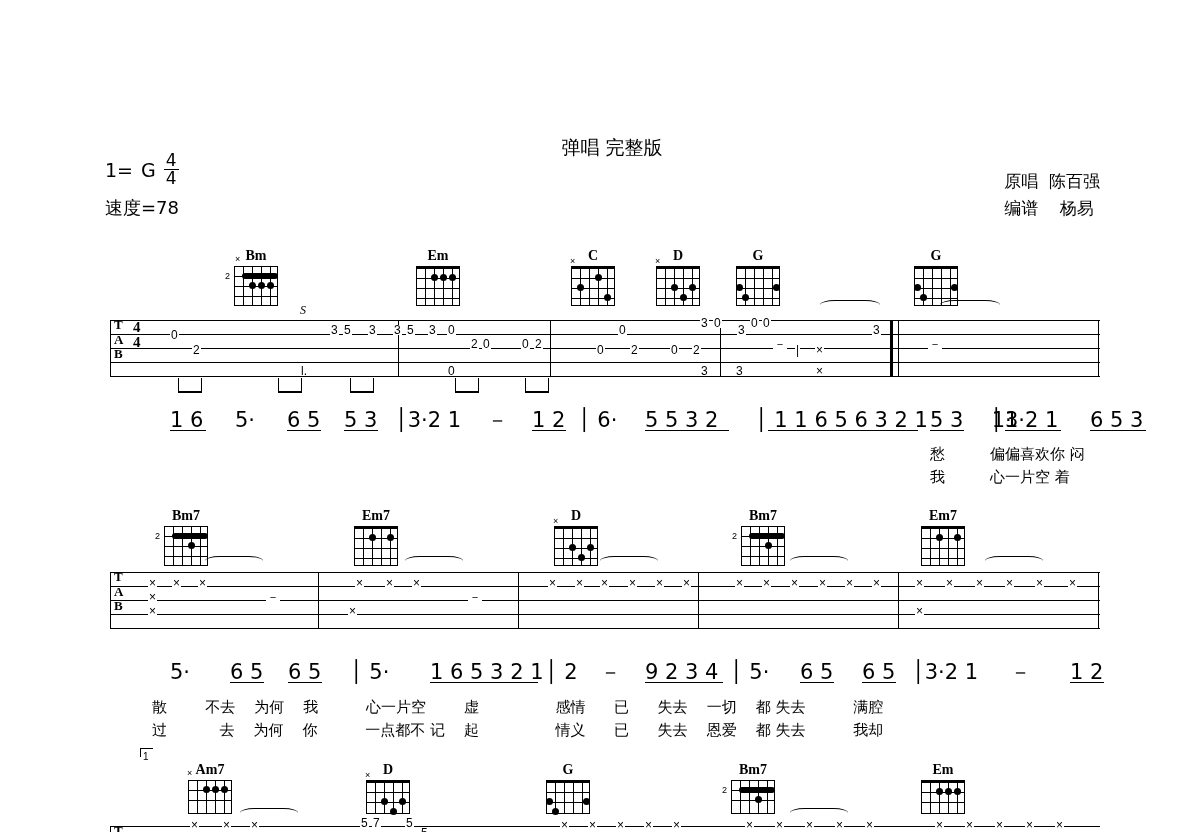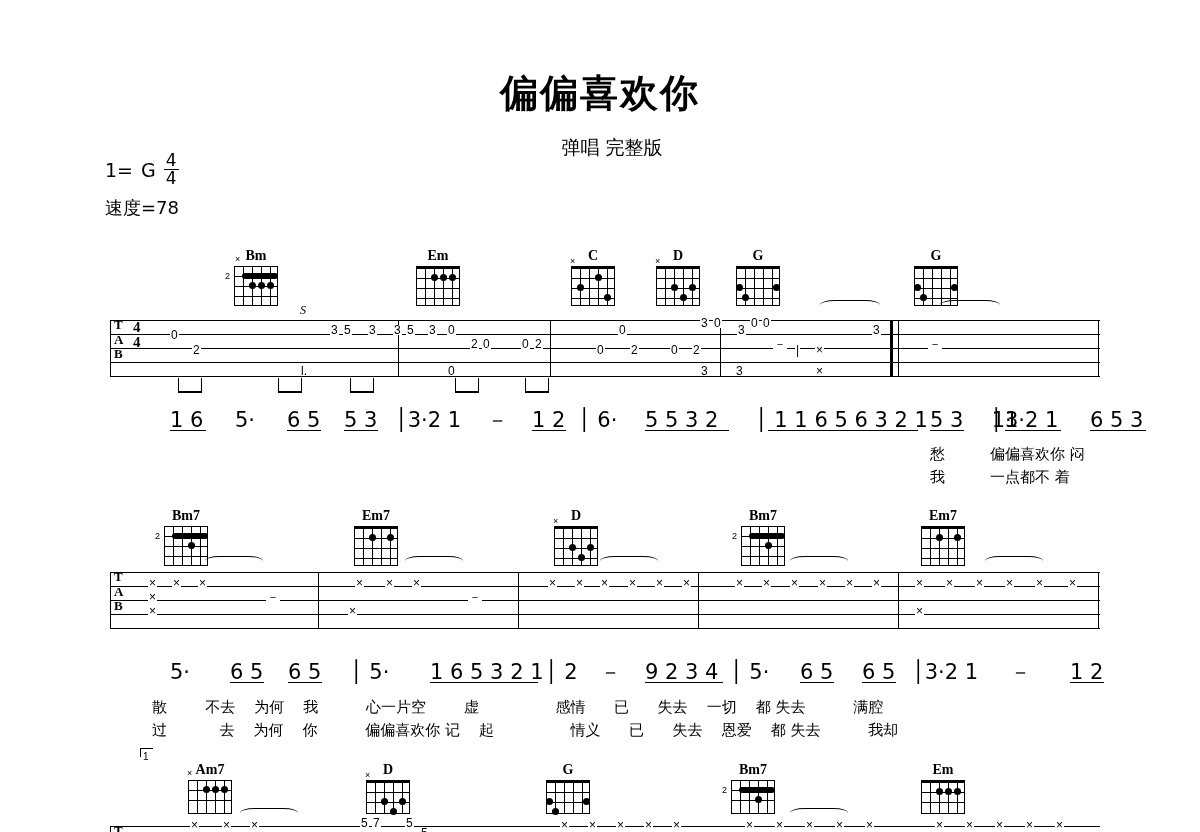--- a/index.html
+++ b/index.html
@@ -225,32 +225,35 @@
     position: absolute;
     font-size: 10px;
     font-family: "Liberation Sans", sans-serif;
   }
 </style>
 </head>
 <body>
 
 <div class="sheet">
 
-  <div class="title">偏偏喜欢你</div>
   <div class="subtitle">弹唱  完整版</div>
 
   <div class="keysig">
     <span>1=</span>
     <span>G</span>
     <span class="frac">
       <span class="num">4</span>
       <span class="den">4</span>
     </span>
   </div>
   <div class="tempo">速度=78</div>
+  <div class="credits">
+    <div>原唱  陈百强</div>
+    <div>编谱    杨易</div>
+  </div>
 
   <div class="system" style="top:0;">
 
     <div class="chordbox" style="left:228px; top:248px;">
       <div class="cname">Bm</div>
       <div class="grid">
         <div class="v" style="left:8px"></div>
           <div class="v" style="left:17px"></div>
         <div class="v" style="left:26px"></div>
           <div class="v" style="left:35px"></div>
@@ -448,21 +451,21 @@
       <span class="lyric" style="left:930px; top:468px;">我</span>
     </div>
   </div>
 
   <div>
     <span class="jp" style="left:1005px; top:408px; position:absolute;">3 2 1</span>
     <span class="jp" style="left:1090px; top:408px; position:absolute;">6 5 3</span>
     <span class="underline" style="left:1005px; top:430px; width:56px; position:absolute;"></span>
     <span class="underline" style="left:1090px; top:430px; width:56px; position:absolute;"></span>
     <span class="lyric" style="left:990px; top:445px; position:absolute;">偏偏喜欢你 闷</span>
-    <span class="lyric" style="left:990px; top:468px; position:absolute;">一点都不 着</span>
+    <span class="lyric" style="left:990px; top:468px; position:absolute;">心一片空 着</span>
   </div>
 
   <div class="system" style="top:0;">
 
     <div class="chordbox" style="left:158px; top:508px;">
       <div class="cname">Bm7</div>
       <div class="grid">
         <div class="v" style="left:8px"></div>
           <div class="v" style="left:17px"></div>
         <div class="v" style="left:26px"></div>
@@ -610,21 +613,21 @@
       <span class="underline" style="left:288px; top:682px; width:34px;"></span>
       <span class="underline" style="left:430px; top:682px; width:108px;"></span>
       <span class="underline" style="left:645px; top:682px; width:78px;"></span>
       <span class="underline" style="left:800px; top:682px; width:34px;"></span>
       <span class="underline" style="left:862px; top:682px; width:34px;"></span>
       <span class="underline" style="left:1070px; top:682px; width:34px;"></span>
     </div>
 
     <div>
       <span class="lyric" style="left:152px; top:698px;">散        不去    为何    我          心一片空        虚                感情      已      失去    一切    都 失去          满腔</span>
-      <span class="lyric" style="left:152px; top:721px;">过           去    为何    你          偏偏喜欢你 记    起                情义      已      失去    恩爱    都 失去          我却</span>
+      <span class="lyric" style="left:152px; top:721px;">过           去    为何    你          一点都不 记    起                情义      已      失去    恩爱    都 失去          我却</span>
     </div>
   </div>
 
   <div class="system" style="top:0;">
     <div class="repeatbox" style="left:140px; top:748px;">
       <span style="display:inline-block;border-left:1px solid #000;border-top:1px solid #000;width:12px;height:8px;"></span>
       <span style="position:absolute;left:3px;top:3px;">1</span>
     </div>
 
     <div class="chordbox" style="left:182px; top:762px;">

